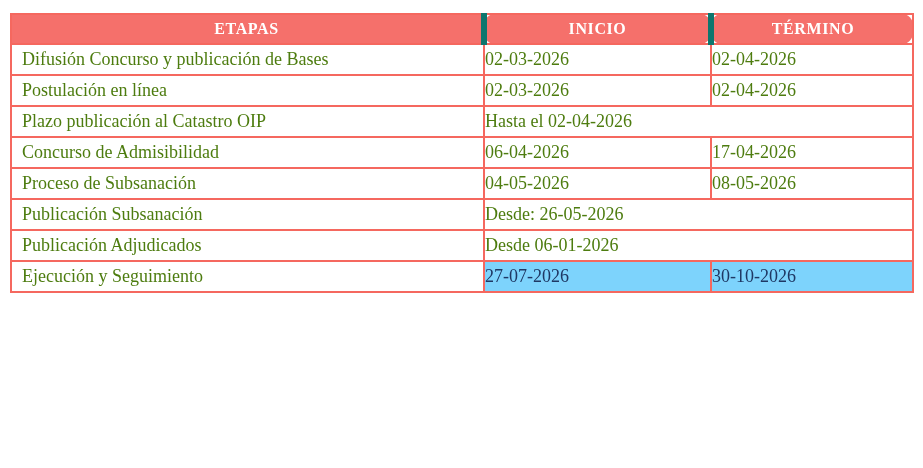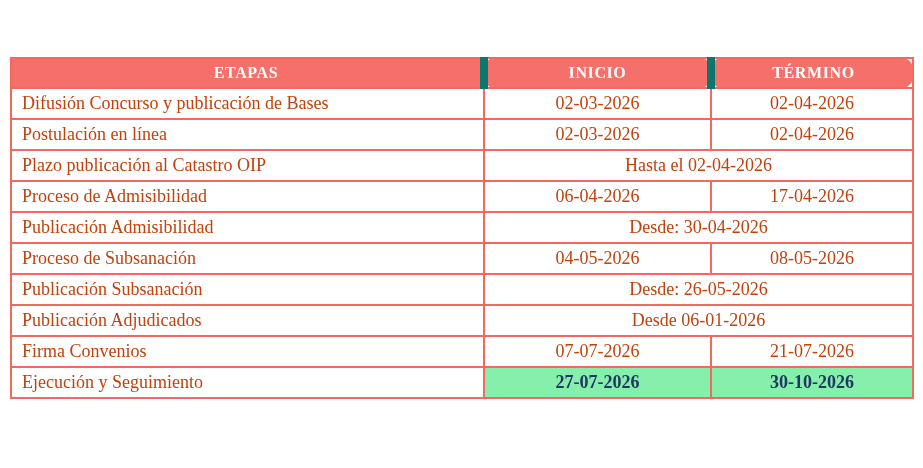--- a/index.html
+++ b/index.html
@@ -16,57 +16,55 @@
     overflow: hidden;
   }
   table.schedule {
     position: absolute;
     left: 10px;
     top: 13px;
     width: 902px;
     border-collapse: collapse;
     table-layout: fixed;
     border: 2px solid #F5685F;
-    margin-top: 44px;
   }
   table.schedule th {
     background: #F5706B;
     color: #FFFFFF;
     font-weight: bold;
     font-size: 16px;
     letter-spacing: 0.6px;
     height: 28px;
     text-align: center;
     border: 0;
     padding: 0;
   }
   table.schedule th + th {
-    border-left: 8px solid #0f766e;
+    border-left: 6px solid #0f766e;
     border-radius: 11px;
   }
   table.schedule td {
     border: 2px solid #F5685F;
     font-size: 18px;
-    color: #c2410c;
+    color: #4d7c0f;
     height: 29px;
     padding: 0;
     vertical-align: middle;
     background: #FFFFFF;
   }
   table.schedule td.etapa {
     text-align: left;
     padding-left: 10px;
   }
   table.schedule td.date {
-    text-align: center;
   }
   table.schedule td.highlight {
-    background: #86efac;
+    background: #7dd3fc;
     color: #1F3864;
-    font-weight: bold;
+    font-weight: normal;
   }
 </style>
 </head>
 <body>
 
 <div id="canvas">
   <table class="schedule">
     <colgroup>
       <col style="width:473px">
       <col style="width:227px">
@@ -88,46 +86,37 @@
         <tr>
           <td class="etapa">Postulación en línea</td>
           <td class="date">02-03-2026</td>
           <td class="date">02-04-2026</td>
         </tr>
         <tr>
           <td class="etapa">Plazo publicación al Catastro OIP</td>
           <td colspan="2" class="date">Hasta el 02-04-2026</td>
         </tr>
         <tr>
-          <td class="etapa">Proceso de Admisibilidad</td>
+          <td class="etapa">Concurso de Admisibilidad</td>
           <td class="date">06-04-2026</td>
           <td class="date">17-04-2026</td>
-        </tr>
-        <tr>
-          <td class="etapa">Publicación Admisibilidad</td>
-          <td colspan="2" class="date">Desde: 30-04-2026</td>
         </tr>
         <tr>
           <td class="etapa">Proceso de Subsanación</td>
           <td class="date">04-05-2026</td>
           <td class="date">08-05-2026</td>
         </tr>
         <tr>
           <td class="etapa">Publicación Subsanación</td>
           <td colspan="2" class="date">Desde: 26-05-2026</td>
         </tr>
         <tr>
           <td class="etapa">Publicación Adjudicados</td>
           <td colspan="2" class="date">Desde 06-01-2026</td>
         </tr>
         <tr>
-          <td class="etapa">Firma Convenios</td>
-          <td class="date">07-07-2026</td>
-          <td class="date">21-07-2026</td>
-        </tr>
-        <tr>
           <td class="etapa">Ejecución y Seguimiento</td>
           <td class="date highlight">27-07-2026</td>
           <td class="date highlight">30-10-2026</td>
         </tr>
       </tbody>
   </table>
 </div>
 
 </body></html>

